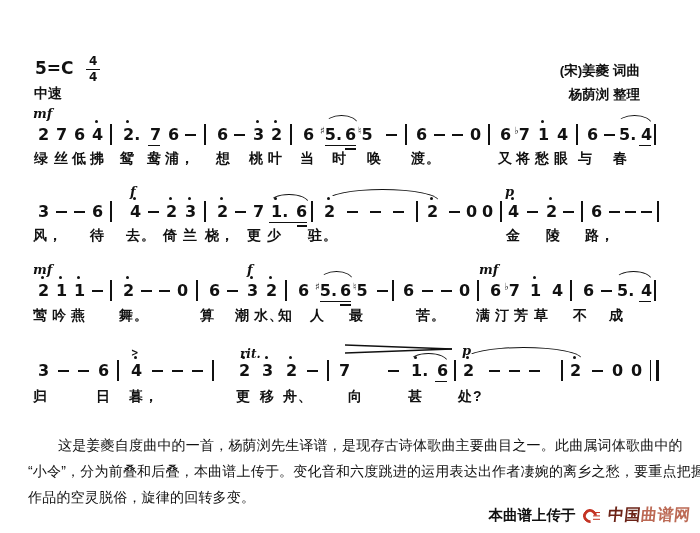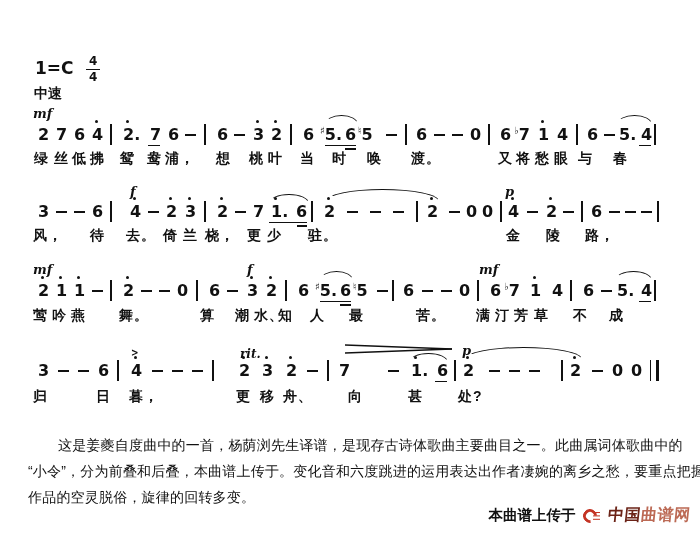--- a/index.html
+++ b/index.html
@@ -44,30 +44,32 @@
   .sitename{font-size:16px;font-weight:bold;transform:skewX(-6deg);letter-spacing:0.5px;white-space:nowrap;}
   .site-l{color:#6b2317;}
   .site-r{color:#bc6a55;}
 </style>
 </head>
 <body>
 
 <div class="page">
 
 
-  <div class="keysig">1=C</div>
+  <div class="keysig">5=C</div>
 
   <div class="meter">
     <span class="num">4</span>
     <span class="den">4</span>
   </div>
 
   <div class="tempo">中速</div>
 
   <div class="credits">
+    <div>(宋)姜夔 词曲</div>
+    <div>杨荫浏 整理</div>
   </div>
 
   <div>
       <span class="dyn" style="position: absolute; left: 33px; top: 106px;">mf</span>
       <span class="note" style="position: absolute; left: 38px; top: 125px;"><span class="dg">2</span></span>
       <span class="note" style="position: absolute; left: 56px; top: 125px;"><span class="dg">7</span></span>
       <span class="note" style="position: absolute; left: 74px; top: 125px;"><span class="dg">6</span></span>
       <span class="note" style="position: absolute; left: 92px; top: 125px;"><span class="dg">4<i class="odot"></i></span></span>
       <i class="bar" style="position: absolute; left: 110px; top: 124px;"></i>
       <span class="note" style="position: absolute; left: 123px; top: 125px;"><span class="dg">2.<i class="odot"></i></span></span>

